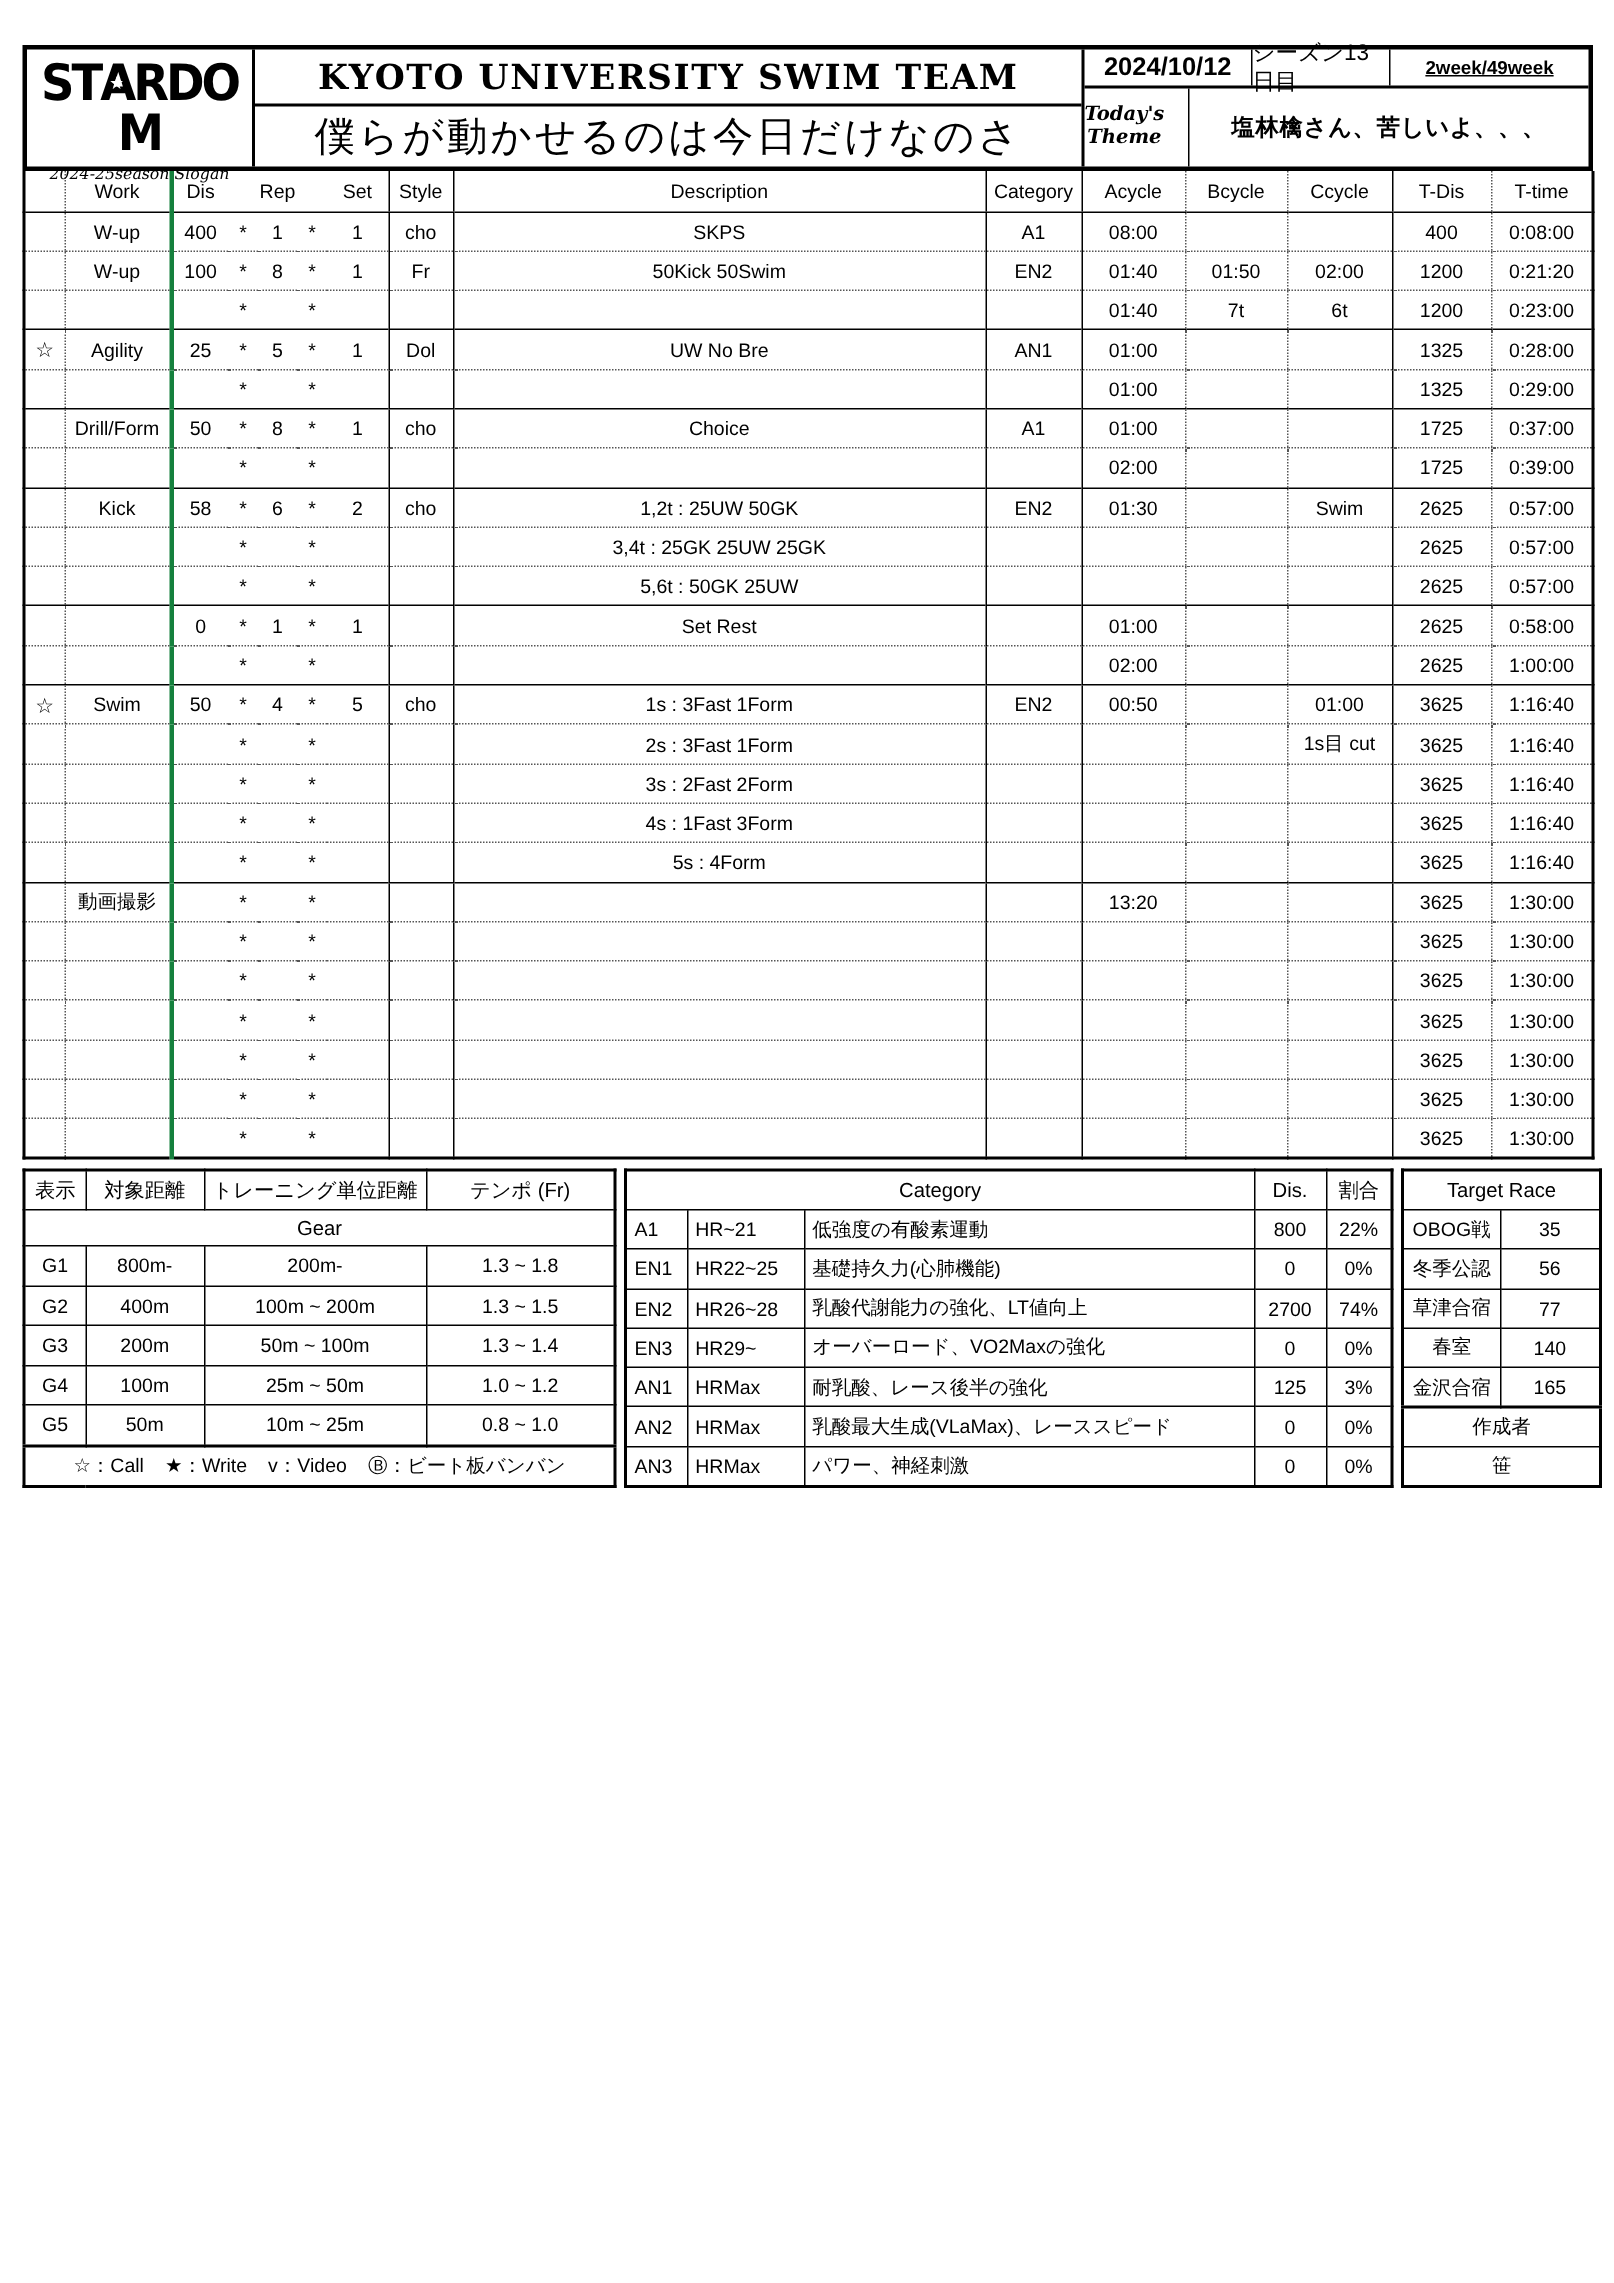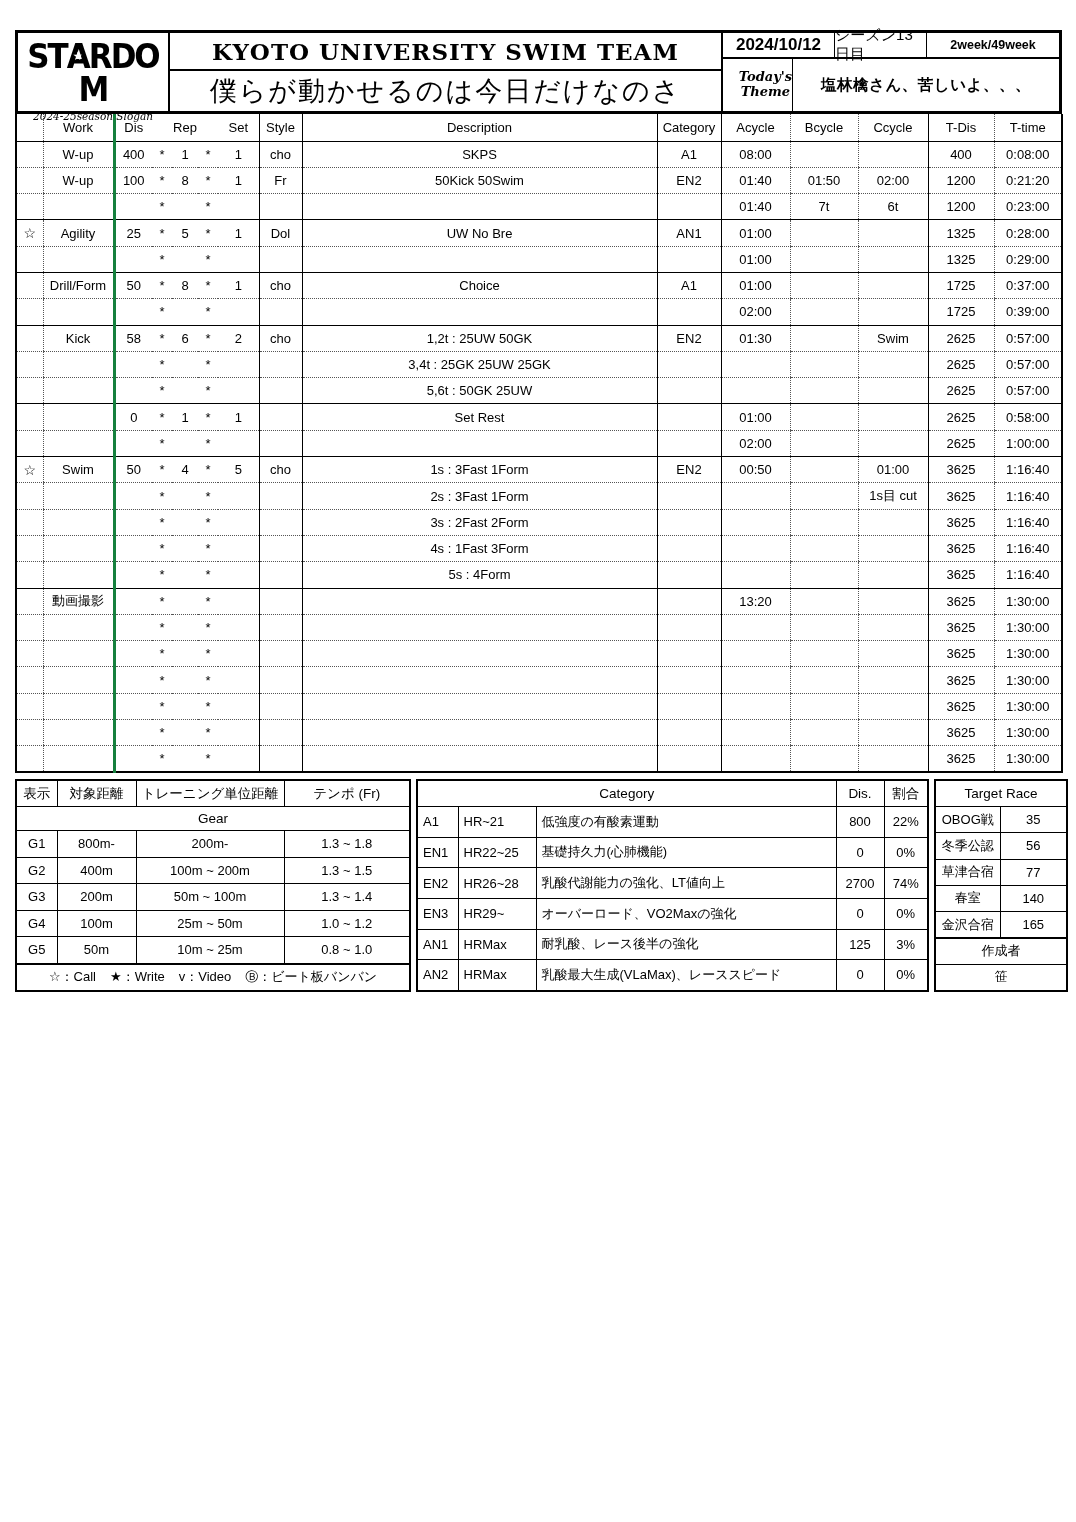--- a/index.html
+++ b/index.html
@@ -16,23 +16,23 @@
   .logo-sub { font-family:"DejaVu Serif", serif; font-style:italic; font-size:10.5px; margin-top:6px; }
   .center-cell { width:553px; border-right:2px solid #000; display:flex; flex-direction:column; }
   .title-row { height:38px; border-bottom:2px solid #000; display:flex; align-items:center; justify-content:center;
                font-family:"DejaVu Serif", serif; font-weight:bold; font-size:23px; letter-spacing:1px; }
   .slogan-row { flex:1; display:flex; align-items:center; justify-content:center;
                 font-family:"DejaVu Serif", serif; font-size:27px; letter-spacing:2px; }
   .right-cell { flex:1; display:flex; flex-direction:column; }
   .right-top { height:26px; border-bottom:2px solid #000; display:flex; }
   .cell-date { width:112px; border-right:1.5px solid #000; display:flex; align-items:center; justify-content:center; font-weight:bold; font-size:17px; }
   .cell-season { width:92px; border-right:1.5px solid #000; display:flex; align-items:center; justify-content:center; font-size:15px; }
-  .cell-week { flex:1; display:flex; align-items:center; justify-content:center; font-size:12.5px; font-weight:600; }
+  .cell-week { flex:1; display:flex; align-items:center; justify-content:center; font-size:12.5px; font-weight:600;text-decoration:underline; }
   .right-bottom { flex:1; display:flex; }
-  .cell-theme-label { width:70px; border-right:1.5px solid #000; display:flex; align-items:center; justify-content:flex-end;
+  .cell-theme-label { width:70px; border-right:1.5px solid #000; display:flex; align-items:center; justify-content:flex-start;
                       font-family:"DejaVu Serif", serif; font-style:italic; font-weight:bold; font-size:13px; line-height:1.15; text-align:center; }
   .cell-theme { flex:1; display:flex; align-items:center; justify-content:center; font-weight:bold; font-size:15.5px; letter-spacing:0.5px; }
 
   
   table { border-collapse:collapse; }
   .main { width:1047px; table-layout:fixed; border:2.5px solid #000; border-top:none; font-size:13px; }
   .main td, .main th { overflow:hidden; white-space:nowrap; text-align:center; font-weight:normal; height:26.3px; padding:0 1px; }
   .main thead th { height:27px; border-bottom:1.5px solid #000; }
   .main tbody td { border-bottom:1px dotted #555; }
   .main tbody tr.sec td { border-top:1px solid #000; }
@@ -652,20 +652,27 @@
             <td>125</td>
             <td>3%</td>
           </tr>
           <tr>
             <td class="lft">AN2</td>
             <td class="lft">HRMax</td>
             <td class="lft">乳酸最大生成(VLaMax)、レーススピード</td>
             <td>0</td>
             <td>0%</td>
           </tr>
+          <tr>
+            <td class="lft">AN3</td>
+            <td class="lft">HRMax</td>
+            <td class="lft">パワー、神経刺激</td>
+            <td>0</td>
+            <td>0%</td>
+          </tr>
         </tbody>
     </table>
 
     <table class="bt targ">
       <colgroup>
           <col style="width:65px">
           <col style="width:67px">
         </colgroup>
       <thead>
         <tr>

